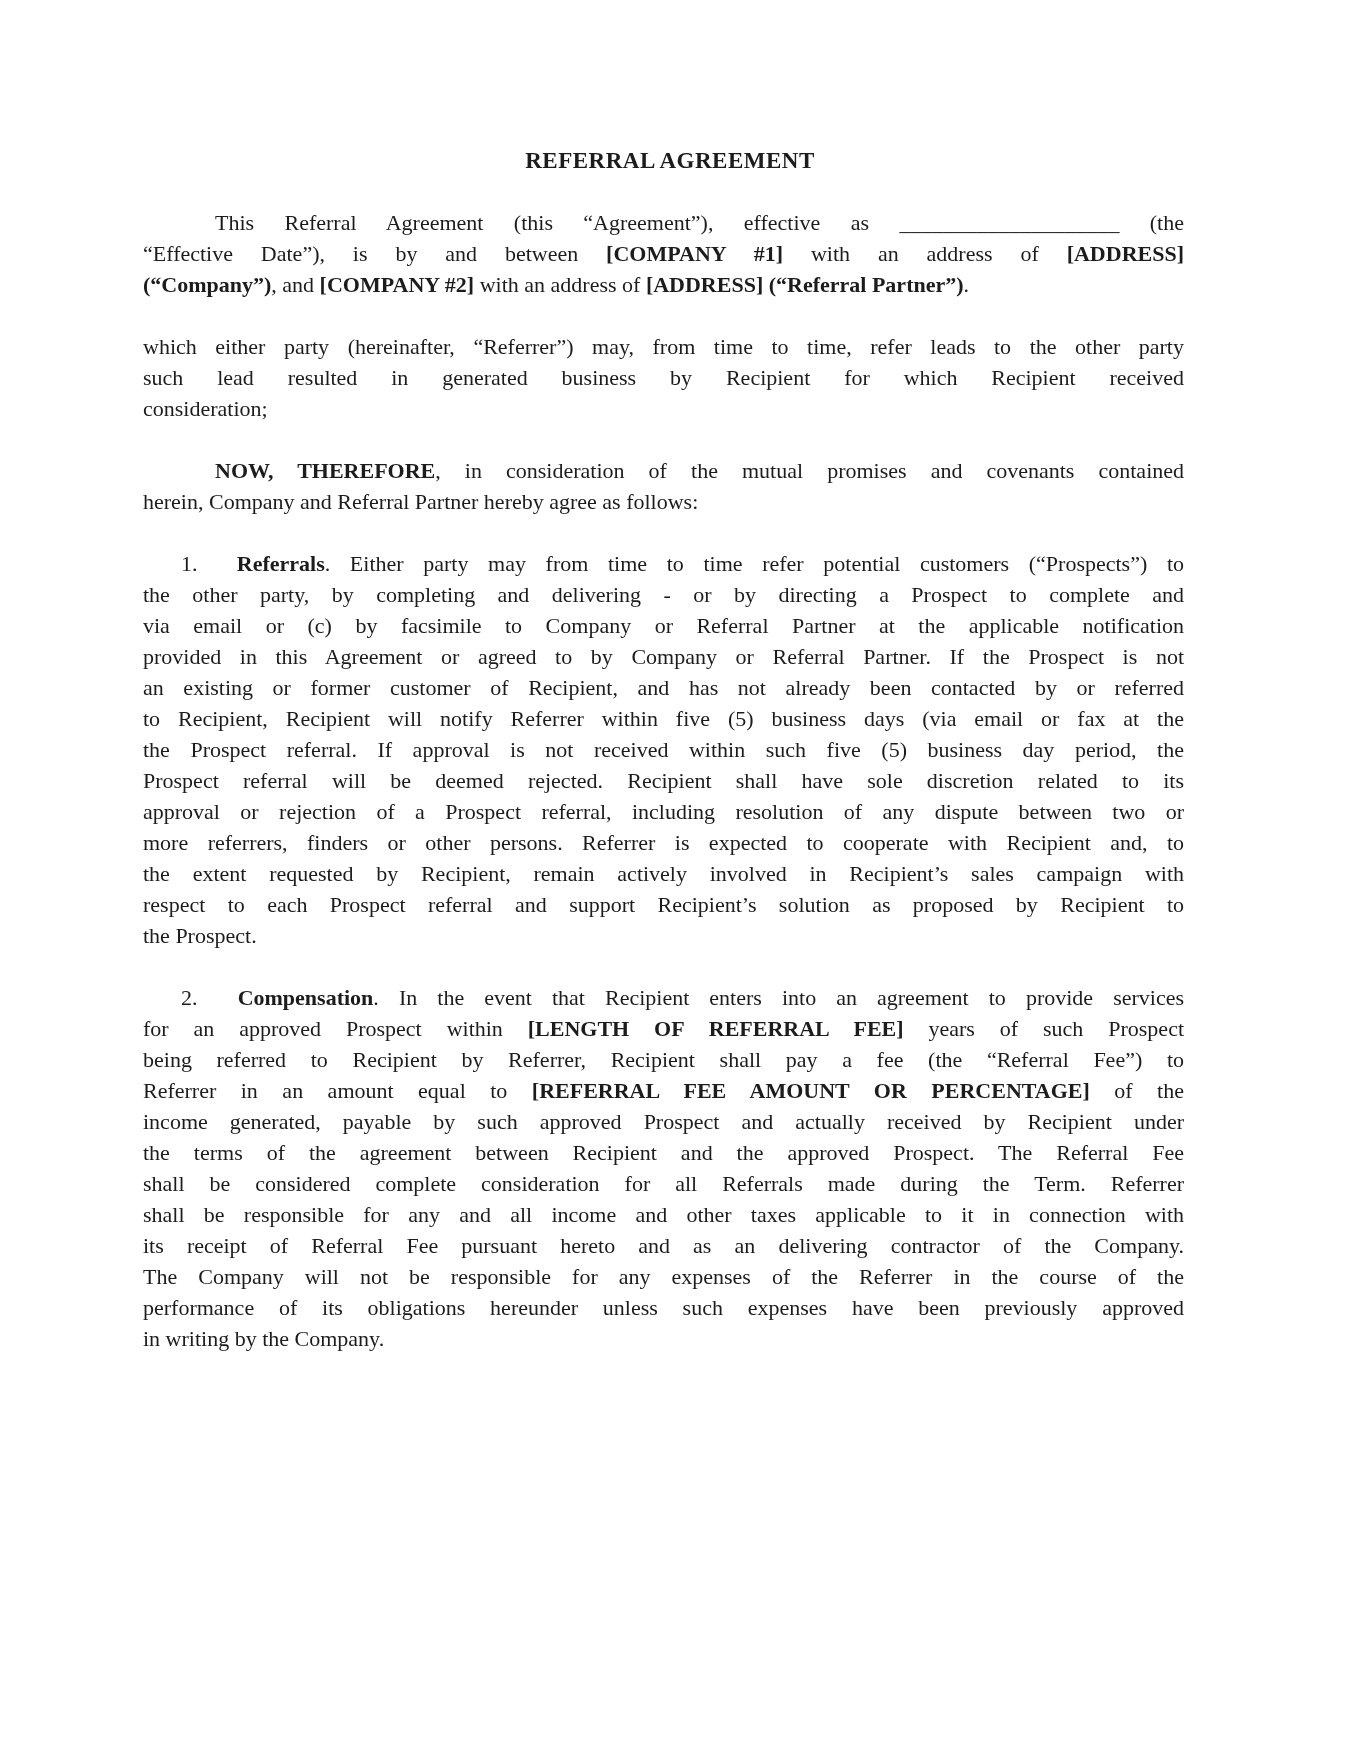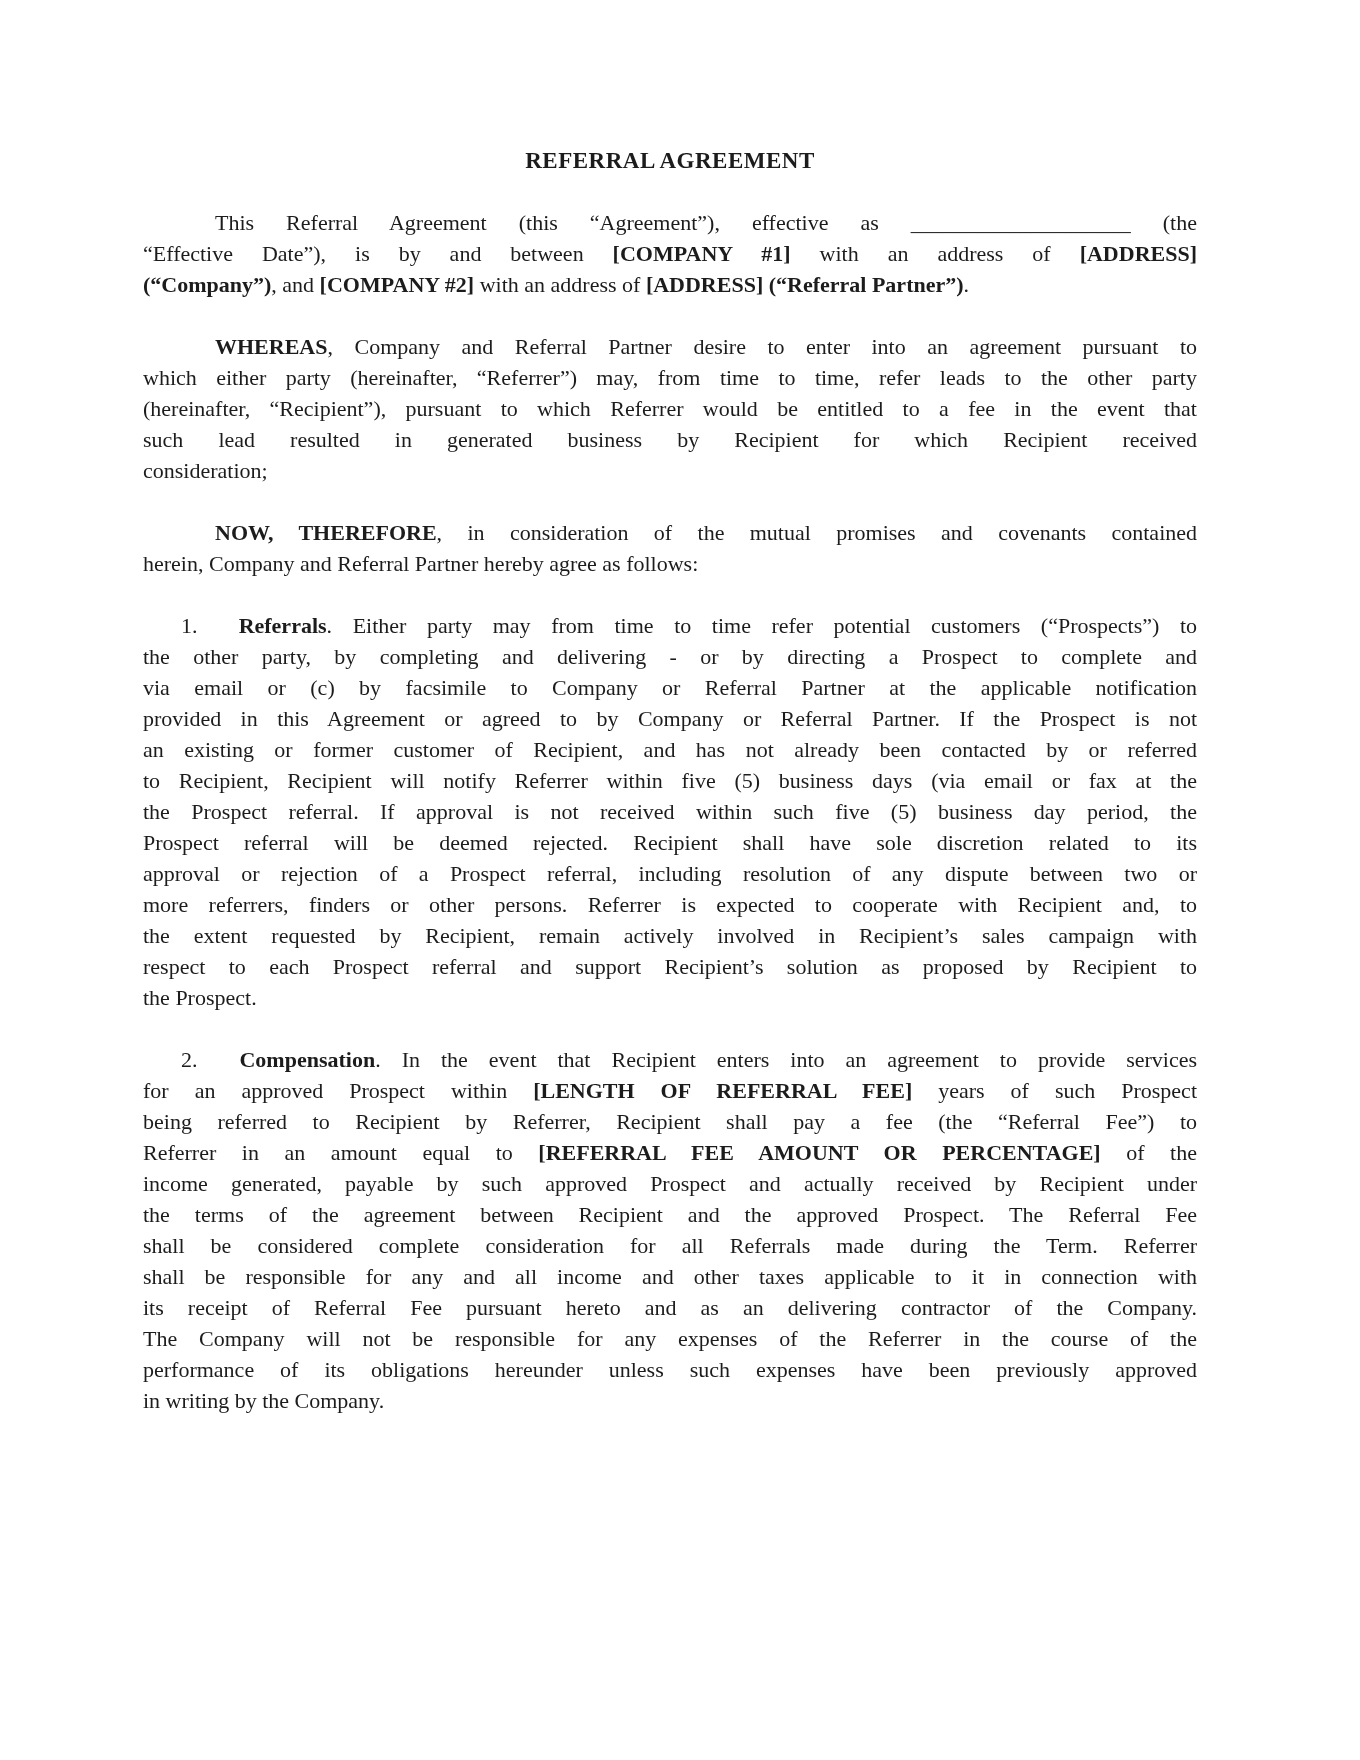--- a/index.html
+++ b/index.html
@@ -25,21 +25,21 @@
     font-size: 23px;
     font-weight: bold;
     line-height: 31px;
     text-align: center;
     letter-spacing: 0.5px;
     margin: 0 0 31px 0;
   }
   .para {
     font-size: 22px;
     line-height: 31px;
-    margin: 0 0 31px 0;
+    margin: 0 13px 31px 0;
   }
   .para.extra-gap {
     padding-top: 26px;
   }
   .line {
     text-align: justify;
     text-align-last: justify;
   }
   .line.last {
     text-align-last: left;
@@ -61,23 +61,21 @@
 
 <div class="page">
   <div class="title">REFERRAL AGREEMENT</div>
   <div>
       <div class="para indent">
         <div class="line first"><span>This Referral Agreement (this “Agreement”), effective as </span><span>____________________</span><span> (the</span></div>
         <div class="line"><span>“Effective Date”), is by and between </span><span class="b">[COMPANY #1]</span><span> with an address of </span><span class="b">[ADDRESS]</span></div>
         <div class="line last"><span class="b">(“Company”)</span><span>, and </span><span class="b">[COMPANY #2]</span><span> with an address of </span><span class="b">[ADDRESS] (“Referral Partner”)</span><span>.</span></div>
       </div>
       <div class="para indent">
-        <div class="line first"><span class="b">WHEREAS</span><span>, Company and Referral Partner desire to enter into an agreement pursuant to</span></div>
         <div class="line"><span>which either party (hereinafter, “Referrer”) may, from time to time, refer leads to the other party</span></div>
-        <div class="line"><span>(hereinafter, “Recipient”), pursuant to which Referrer would be entitled to a fee in the event that</span></div>
         <div class="line"><span>such lead resulted in generated business by Recipient for which Recipient received</span></div>
         <div class="line last"><span>consideration;</span></div>
       </div>
       <div class="para indent">
         <div class="line first"><span class="b">NOW, THEREFORE</span><span>, in consideration of the mutual promises and covenants contained</span></div>
         <div class="line last"><span>herein, Company and Referral Partner hereby agree as follows:</span></div>
       </div>
       <div class="para list">
         <div class="line first"><span>1.&nbsp;&nbsp;</span><span class="b u">Referrals</span><span>. Either party may from time to time refer potential customers (“Prospects”) to</span></div>
         <div class="line"><span>the other party, by completing and delivering - or by directing a Prospect to complete and</span></div>

